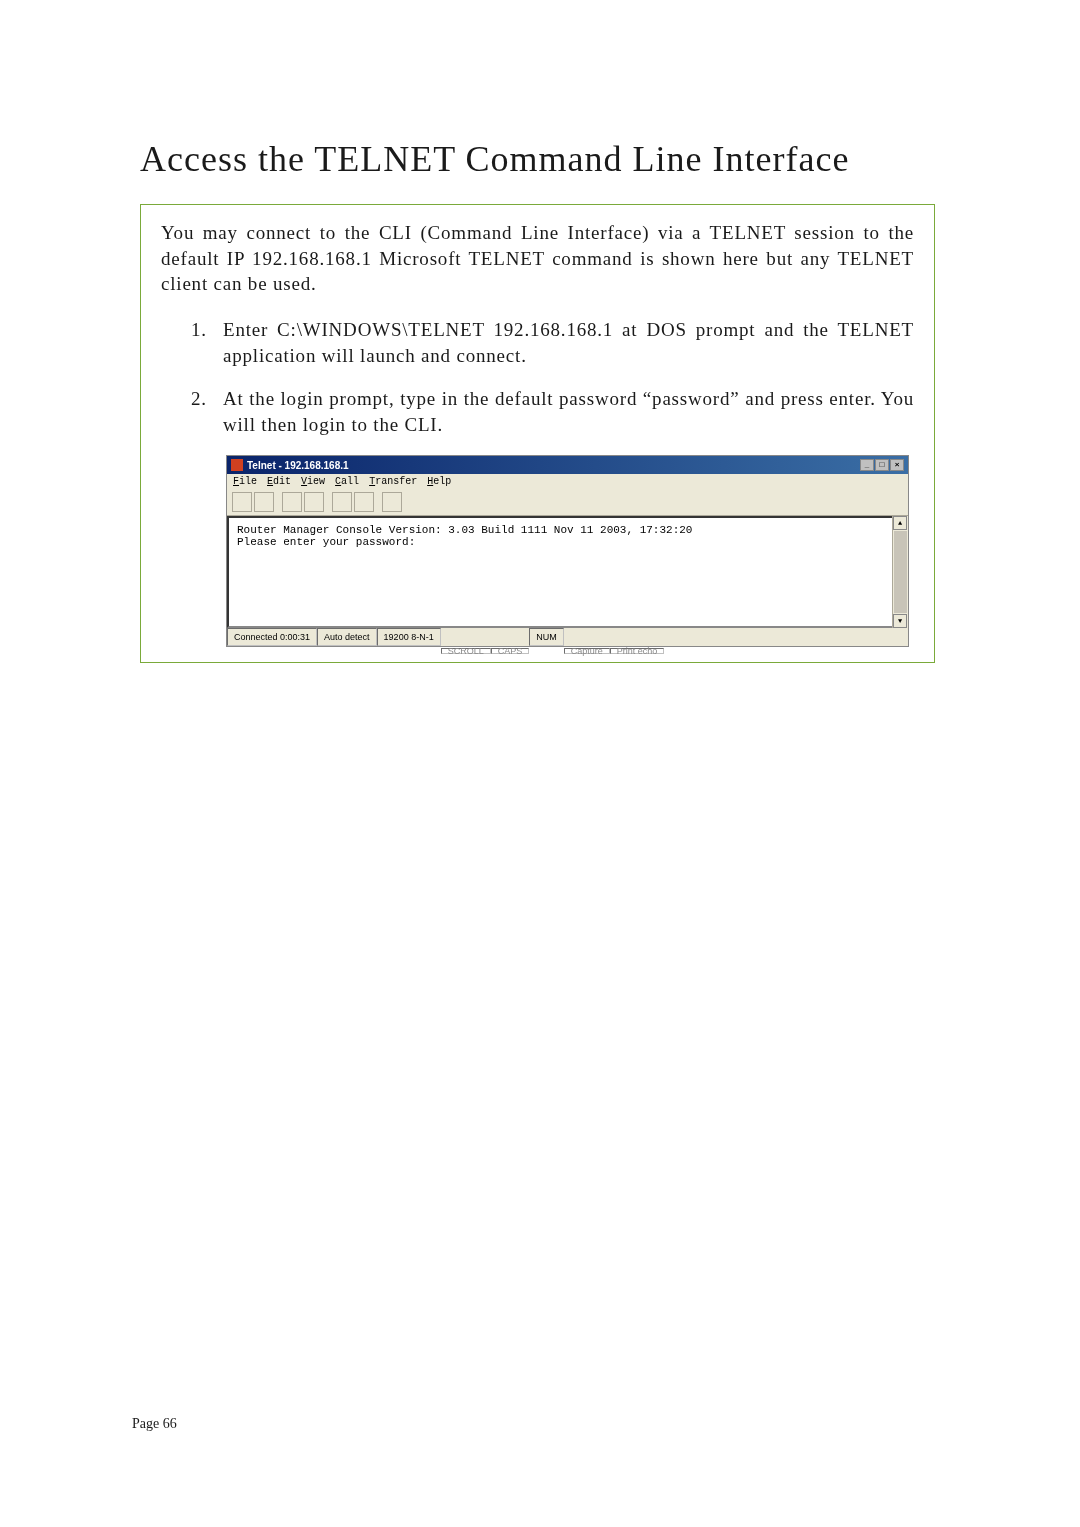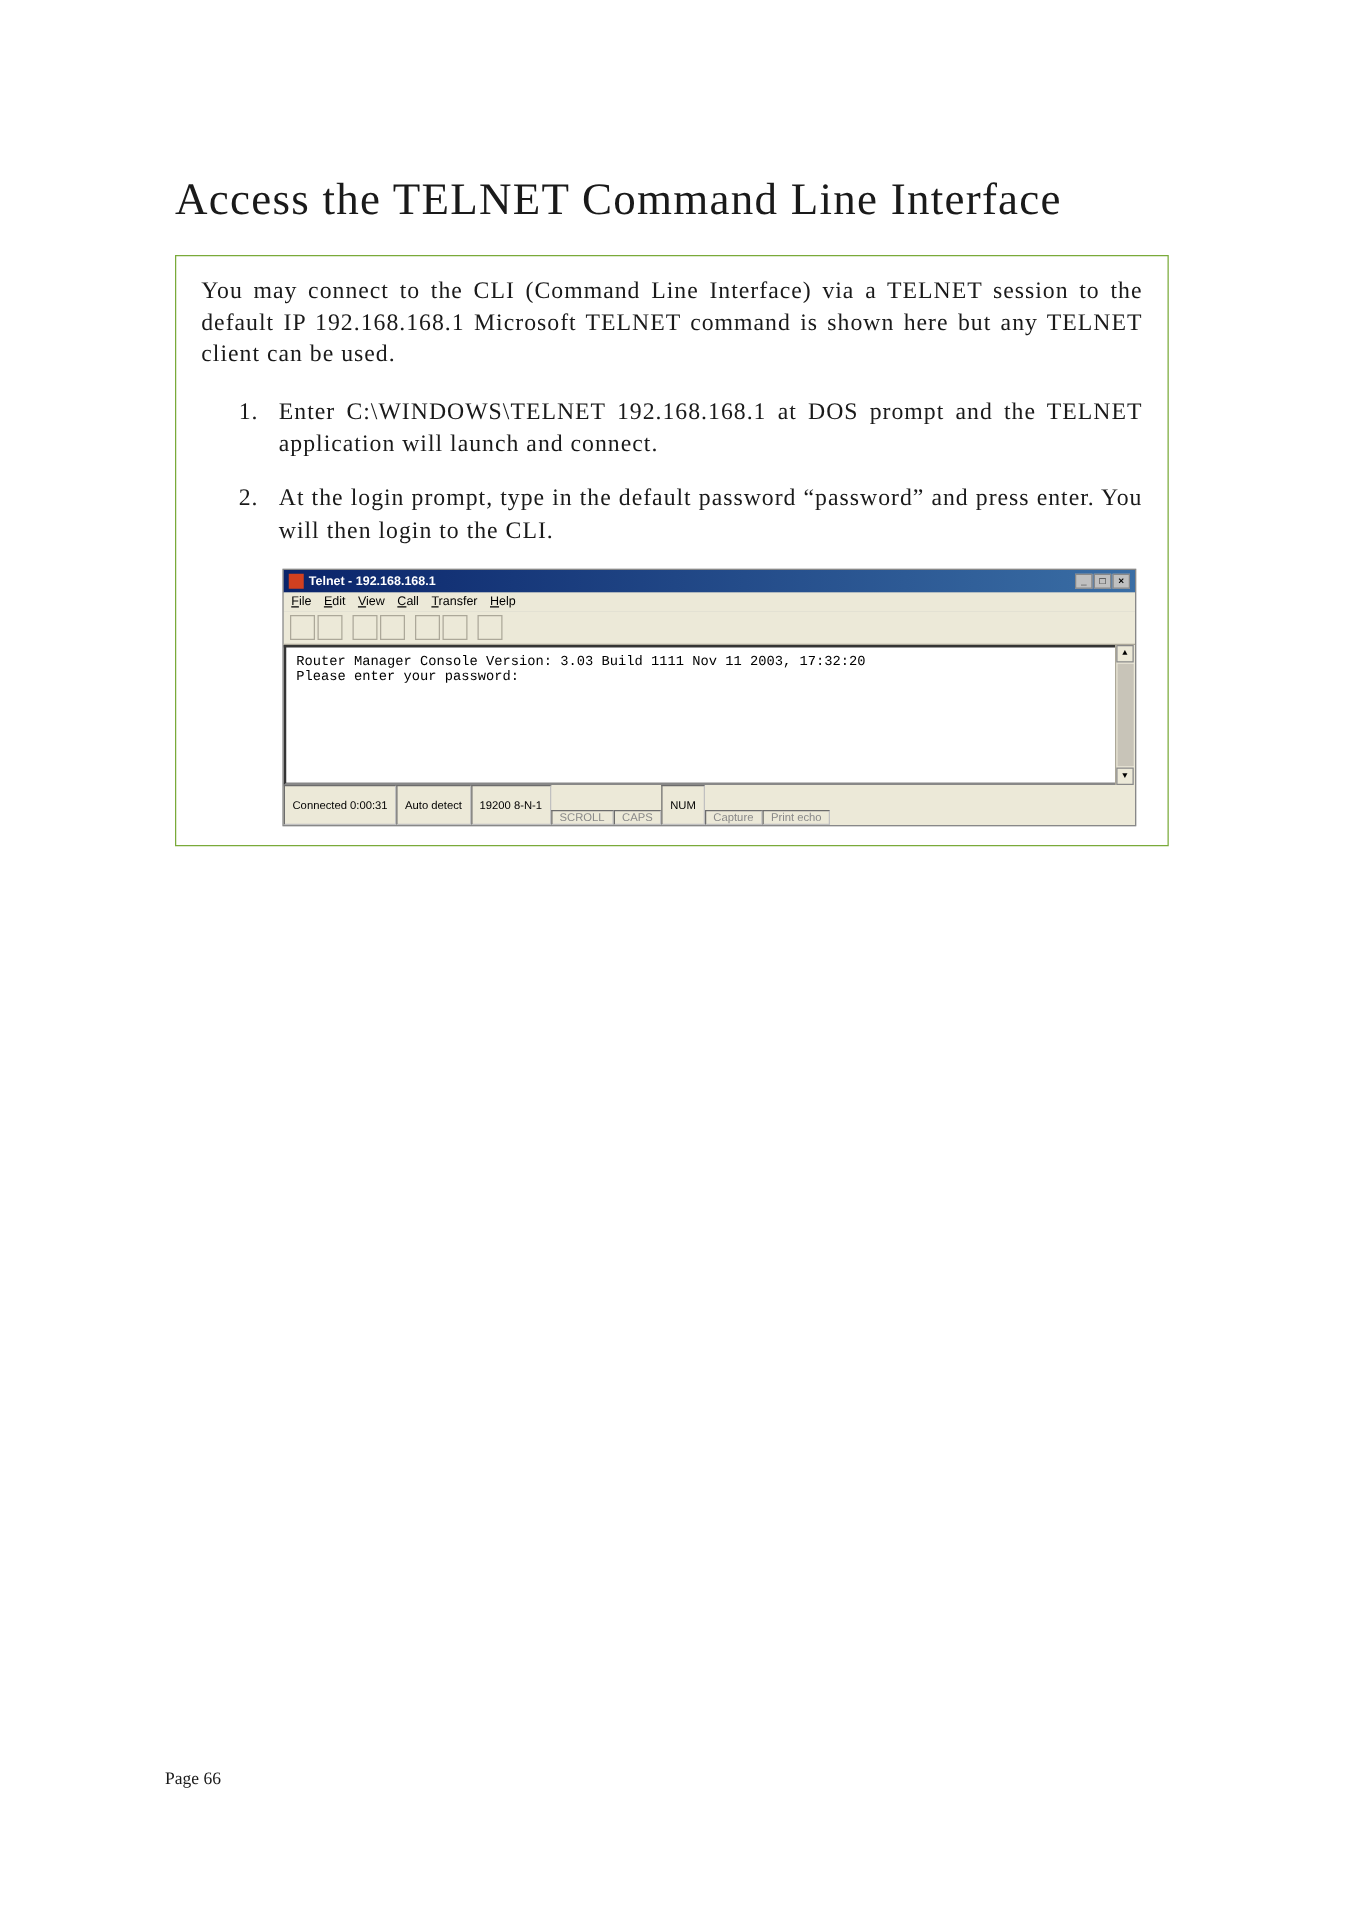--- a/index.html
+++ b/index.html
@@ -103,21 +103,21 @@
       text-align: center;
       color: #000;
       font-family: Arial, sans-serif;
     }
     .menu-bar {
       background: #ece9d8;
       display: flex;
       gap: 10px;
       padding: 2px 6px;
       font-size: 10px;
-      font-family: Liberation Sans, sans-serif;
+      font-family: Liberation Mono, monospace;
       color: #000;
     }
     .menu-item .underline-first {
       text-decoration: underline;
     }
     .toolbar {
       background: #ece9d8;
       display: flex;
       gap: 2px;
       padding: 3px 5px;
@@ -168,21 +168,21 @@
       flex: 1;
       background: #c8c4b8;
       margin: 1px;
     }
     .status-bar {
       background: #ece9d8;
       display: flex;
       font-size: 9px;
       font-family: Tahoma, Arial, sans-serif;
       color: #000;
-      height: 32px;
+      height: 18px;
       align-items: stretch;
     }
     .status-cell {
       border: 1px inset #c0c0c0;
       padding: 2px 6px;
       display: flex;
       align-items: center;
     }
     .status-cell.faded {
       color: #888;

